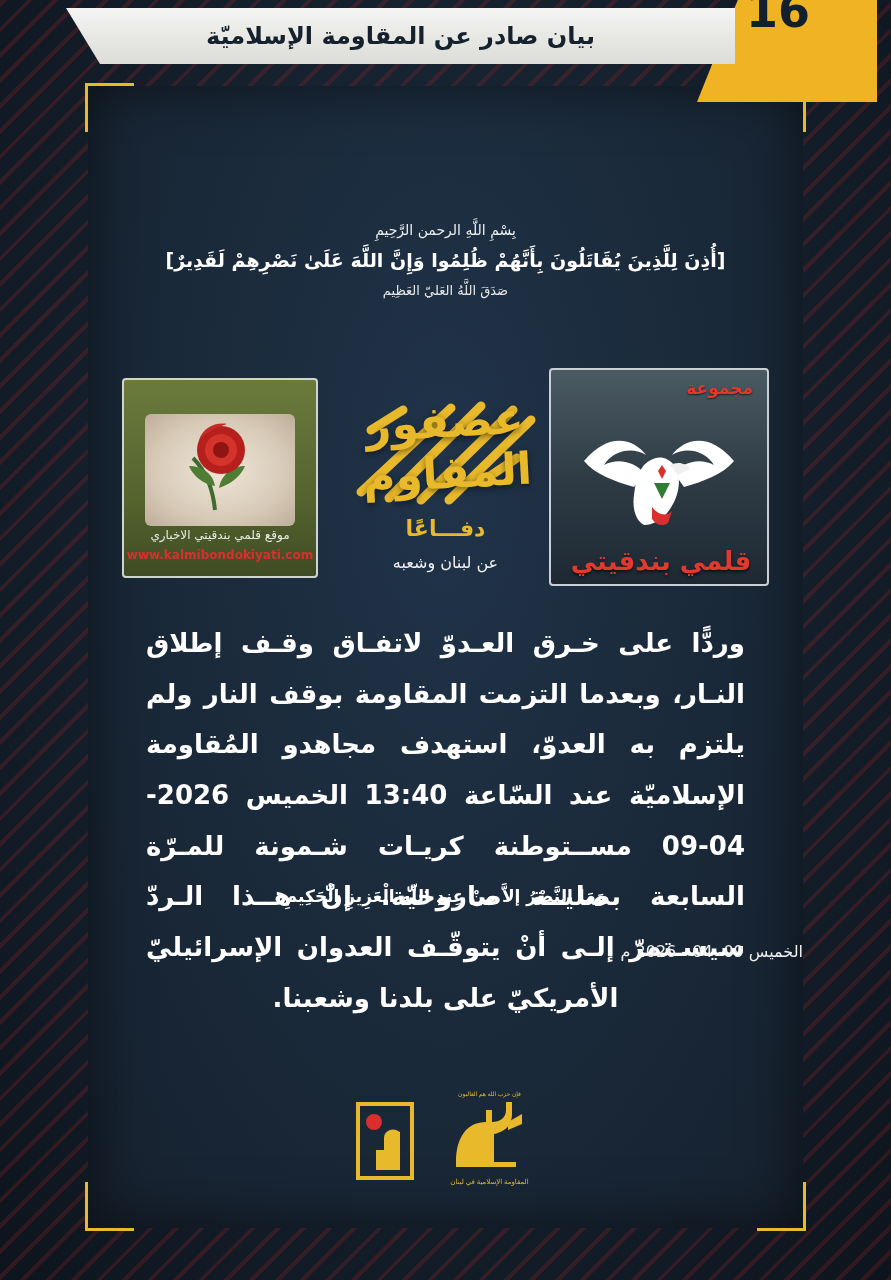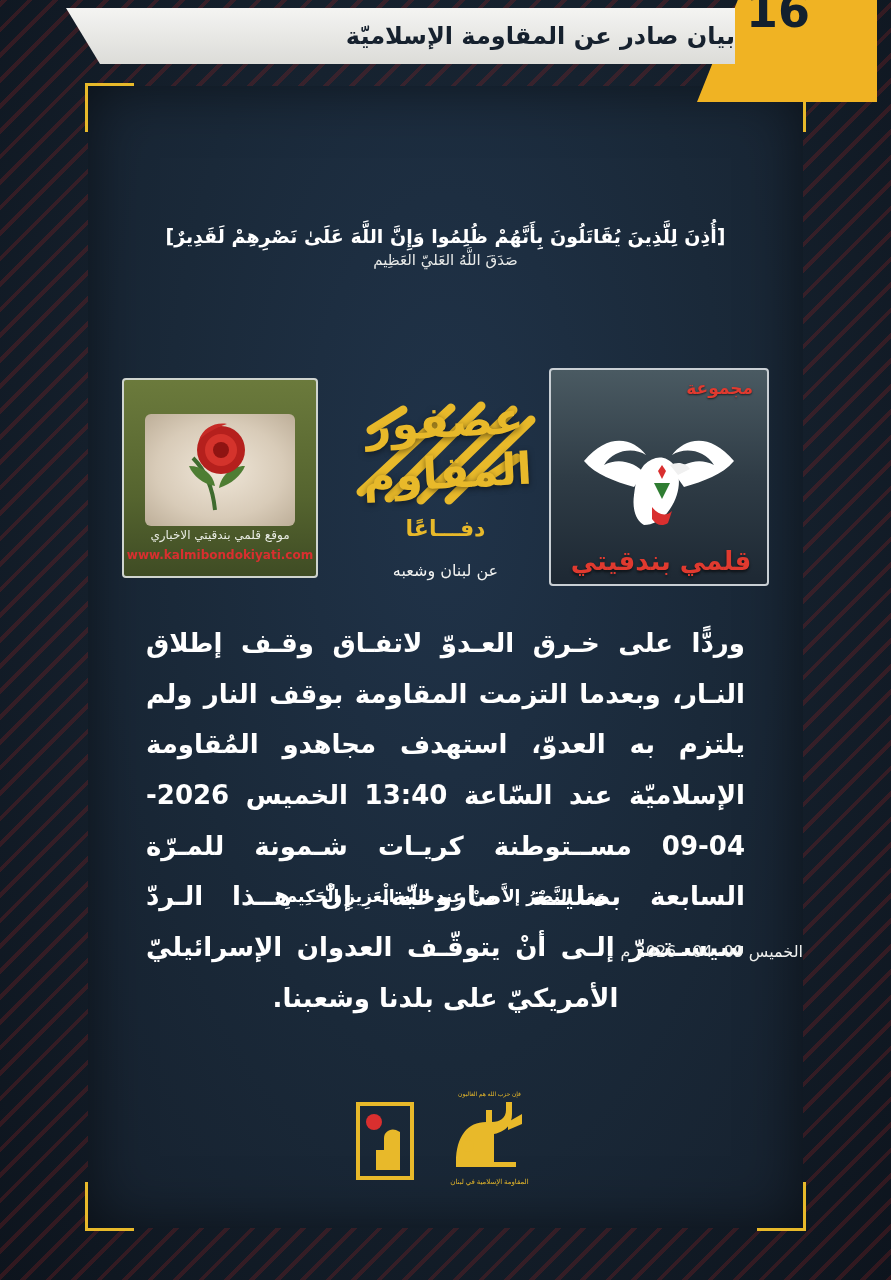--- a/index.html
+++ b/index.html
@@ -53,21 +53,21 @@
   .corner-bl{left:-3px;bottom:-3px;border-right:none;border-top:none;}
 
   
   .header{
     position:absolute;left:60px;top:8px;right:60px;height:56px;
   }
   .header-bar{
     position:absolute;left:6px;top:0;right:96px;height:56px;
     background:linear-gradient(180deg,#f4f4f2 0%,#dcdcd8 100%);
     clip-path:polygon(0 0,100% 0,100% 100%,34px 100%);
-    display:flex;align-items:center;justify-content:flex-start;
+    display:flex;align-items:center;justify-content:center;
   }
   .header-bar span{
     font-size:24px;font-weight:bold;color:#16212e;letter-spacing:0;
   }
   .header-num{
     position:absolute;right:-46px;top:-32px;width:180px;height:126px;
     background:#f0b323;
     clip-path:polygon(28% 0,100% 0,100% 100%,0 100%);
     display:flex;align-items:flex-start;justify-content:center;
   }
@@ -75,21 +75,21 @@
     margin-top:8px;margin-right:18px;
     font-size:46px;font-weight:bold;color:#12202e;font-family:"DejaVu Sans",sans-serif;
   }
 
   
   .basmala{
     position:absolute;left:0;right:0;top:136px;text-align:center;color:#f2f3f1;
   }
   .basmala .line1{font-size:14px;margin-bottom:8px;color:#eef0ee;}
   .basmala .aya{font-size:19px;font-weight:bold;color:#ffffff;line-height:1.5;}
-  .basmala .line3{font-size:15px;color:#e8eae8;}
+  .basmala .line3{font-size:13px;margin-top:8px;color:#e8eae8;}
 
   
   .logos{
     position:absolute;left:34px;right:34px;top:276px;height:240px;
   }
   .logo-left{
     position:absolute;right:0;top:6px;width:216px;height:214px;
     border:2px solid #c9cfd4;border-radius:4px;
     background:linear-gradient(180deg,#4a5a62 0%,#2f3c46 50%,#1d2833 100%);
     overflow:hidden;
@@ -137,21 +137,21 @@
   .calig-txt{
     position:absolute;inset:0;display:flex;align-items:center;justify-content:center;
     color:#e8b92a;font-size:44px;font-weight:bold;letter-spacing:-2px;
     text-shadow:0 2px 6px rgba(0,0,0,.5);
     transform:rotate(-3deg);
   }
   .center-logo .sub1{
     color:#e8b92a;font-size:22px;font-weight:bold;margin-top:-6px;letter-spacing:4px;
   }
   .center-logo .sub2{
-    color:#f2f3f1;font-size:16px;margin-top:20px;
+    color:#f2f3f1;font-size:16px;margin-top:12px;
   }
 
   
   .statement{
     position:absolute;left:58px;right:58px;top:532px;
     color:#ffffff;font-size:26px;line-height:1.95;
     text-align:justify;text-align-last:center;font-weight:bold;
   }
   .quote{
     position:absolute;left:0;right:0;top:800px;text-align:center;
@@ -183,20 +183,21 @@
 <body>
 
 <div class="poster">
   <div class="stripes red"></div>
 
   <div class="card">
     <div class="corner-tr"></div>
     <div class="corner-bl"></div>
 
     <div class="basmala">
+      <div class="line1">بِسْمِ اللَّهِ الرحمن الرَّحِيمِ</div>
       <div class="aya">[أُذِنَ لِلَّذِينَ يُقَاتَلُونَ بِأَنَّهُمْ ظُلِمُوا وَإِنَّ اللَّهَ عَلَىٰ نَصْرِهِمْ لَقَدِيرٌ]</div>
       <div class="line3">صَدَقَ اللَّهُ العَليّ العَظِيم</div>
     </div>
 
     <div class="logos">
 
       <div class="logo-left">
         <div class="top-tag">مجموعة</div>
         <svg class="dove" viewBox="0 0 170 120">
           <path d="M10 40 C35 10 60 18 72 34 C60 26 40 28 30 44 C45 36 62 42 70 52 L60 66 C40 60 22 54 10 40 Z" fill="#ffffff"></path>

